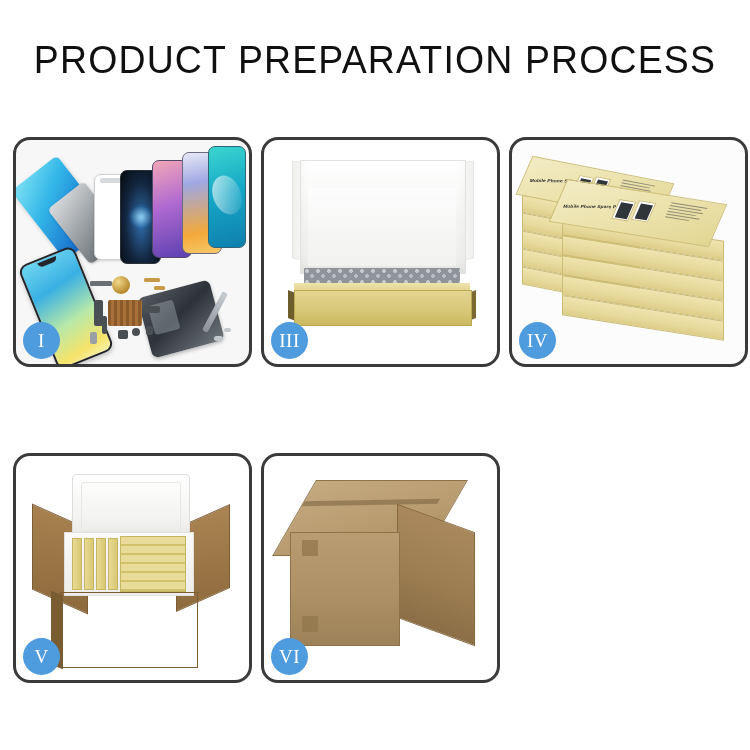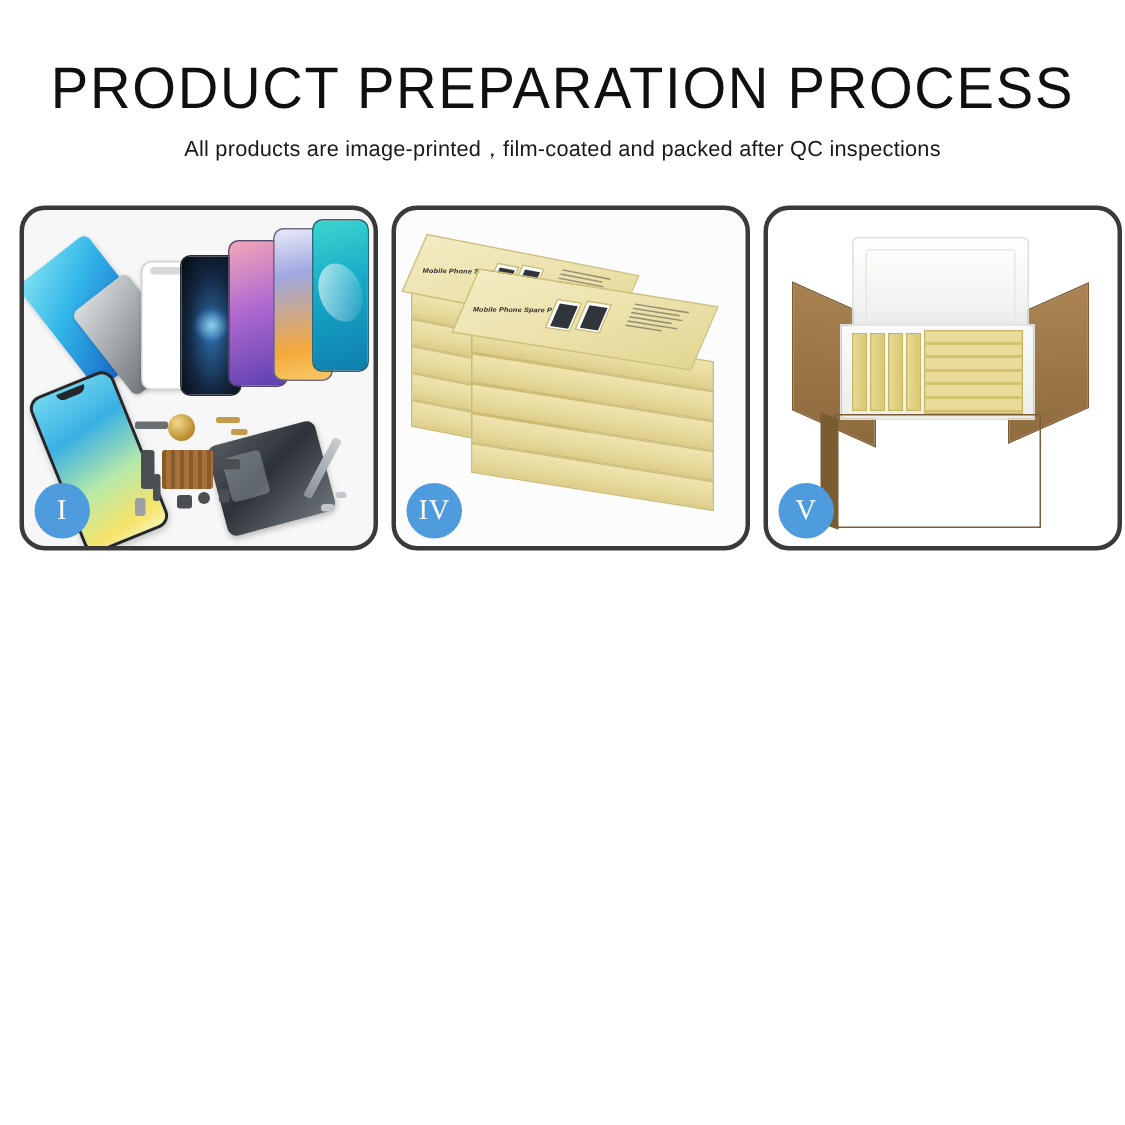--- a/index.html
+++ b/index.html
@@ -324,21 +324,20 @@
   }
   .c6tape{position:absolute;background:rgba(146,118,76,.75);border-radius:1px;}
 </style>
 </head>
 <body>
 
 <div class="page">
 
   <div class="header">
     <div class="title">PRODUCT PREPARATION PROCESS</div>
-    <div class="subtitle">All products are image-printed，film-coated and packed after QC inspections</div>
   </div>
 
   <div class="grid">
 
     <div class="panel p1">
       <div class="scene">
         <div class="ph blueback"></div>
         <div class="ph greyback"></div>
         <div class="ph glass"></div>
         <div class="ph dark"></div>
@@ -360,20 +359,34 @@
         <div class="flex" style="left:74px;top:192px;width:7px;height:12px;background:#9aa0a6;"></div>
         <div class="flex" style="left:130px;top:186px;width:7px;height:9px;"></div>
         <div class="tool"></div>
         <div class="chip" style="left:198px;top:196px;width:9px;height:5px;border-radius:3px;background:#c2c7cc;"></div>
         <div class="chip" style="left:208px;top:188px;width:7px;height:4px;border-radius:3px;background:#c2c7cc;"></div>
       </div>
       <div class="badge">I</div>
     </div>
 
 
+    <div class="panel p3">
+      <div class="scene">
+        <div class="lidflapL"></div>
+        <div class="lidflapR"></div>
+        <div class="lidback"></div>
+        <div class="foamfill"></div>
+        <div class="greybubble"></div>
+        <div class="boxsideL3"></div>
+        <div class="boxsideR3"></div>
+        <div class="boxlip3"></div>
+        <div class="boxfront3"></div>
+      </div>
+      <div class="badge">III</div>
+    </div>
 
     <div class="panel p4">
       <div class="scene">
         <div class="stackwrap">
 
           <div class="sbox" style="left:2px;top:52px;width:116px;height:16px;transform:skewY(11deg);"></div>
           <div class="sbox" style="left:2px;top:70px;width:116px;height:16px;transform:skewY(11deg);"></div>
           <div class="sbox" style="left:2px;top:88px;width:116px;height:16px;transform:skewY(11deg);"></div>
           <div class="sbox" style="left:2px;top:106px;width:116px;height:16px;transform:skewY(11deg);"></div>
           <div class="sbox" style="left:2px;top:124px;width:116px;height:16px;transform:skewY(11deg);"></div>
@@ -434,15 +447,26 @@
         <div class="ybox5" style="left:56px;"></div>
         <div class="ybox5" style="left:68px;"></div>
         <div class="ybox5" style="left:80px;"></div>
         <div class="ybox5" style="left:92px;"></div>
         <div class="ytray5"></div>
         <div class="cartonfront5"></div>
       </div>
       <div class="badge">V</div>
     </div>
 
+    <div class="panel p6">
+      <div class="scene">
+        <div class="c6top"></div>
+        <div class="c6seam"></div>
+        <div class="c6side"></div>
+        <div class="c6front"></div>
+        <div class="c6tape" style="left:38px;top:84px;width:16px;height:16px;"></div>
+        <div class="c6tape" style="left:38px;top:160px;width:16px;height:16px;"></div>
+      </div>
+      <div class="badge">VI</div>
+    </div>
 
   </div>
 </div>
 
 </body></html>

